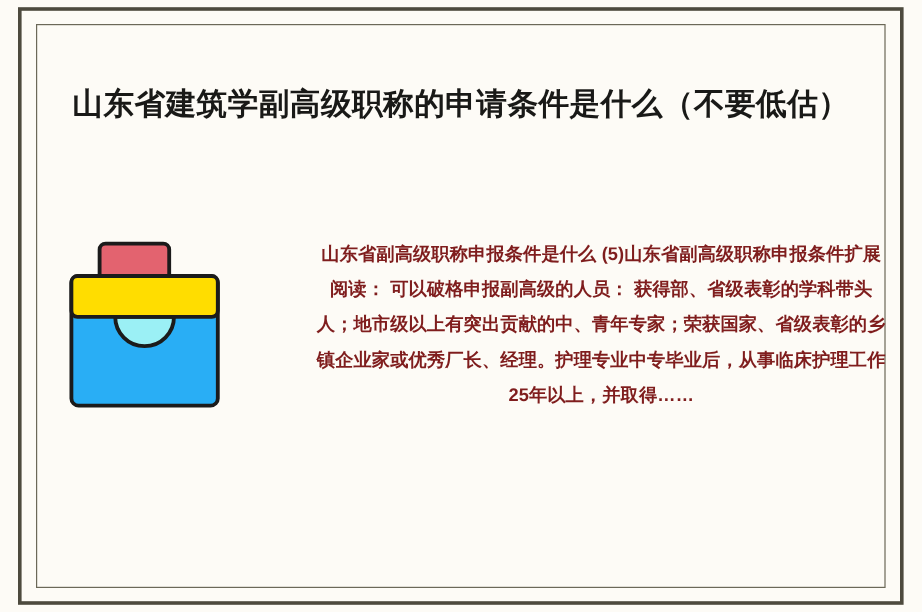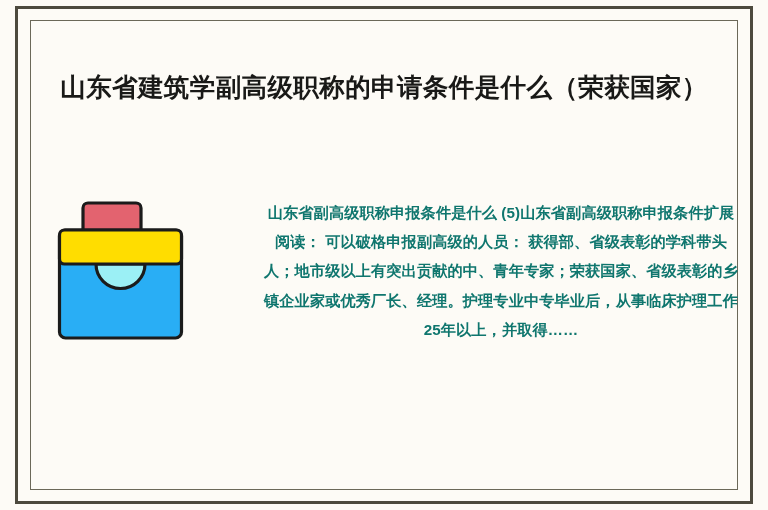--- a/index.html
+++ b/index.html
@@ -85,33 +85,33 @@
   
   .body-text {
     position: absolute;
     left: 222px;
     top: 8px;
     width: 478px;
     text-align: center;
     font-size: 15.2px;
     font-weight: 700;
     line-height: 1.92;
-    color: #0f766e;
+    color: #7f1d1d;
     letter-spacing: 0.1px;
   }
 </style>
 </head>
 <body>
 
 <div class="page">
 
   <div class="frame-outer"></div>
   <div class="frame-inner"></div>
 
-  <div class="title">山东省建筑学副高级职称的申请条件是什么（荣获国家）</div>
+  <div class="title">山东省建筑学副高级职称的申请条件是什么（不要低估）</div>
 
   <div class="content">
 
     <div class="illustration">
       <svg viewBox="0 0 140 145" xmlns="http://www.w3.org/2000/svg">
 
         <rect x="28" y="5" width="58" height="33" rx="5" ry="5" fill="#e3636f" stroke="#1b1b1b" stroke-width="3.2"></rect>
 
         <rect x="4.5" y="32" width="122" height="108" rx="6" ry="6" fill="#29aef5" stroke="#1b1b1b" stroke-width="3.2"></rect>
 

